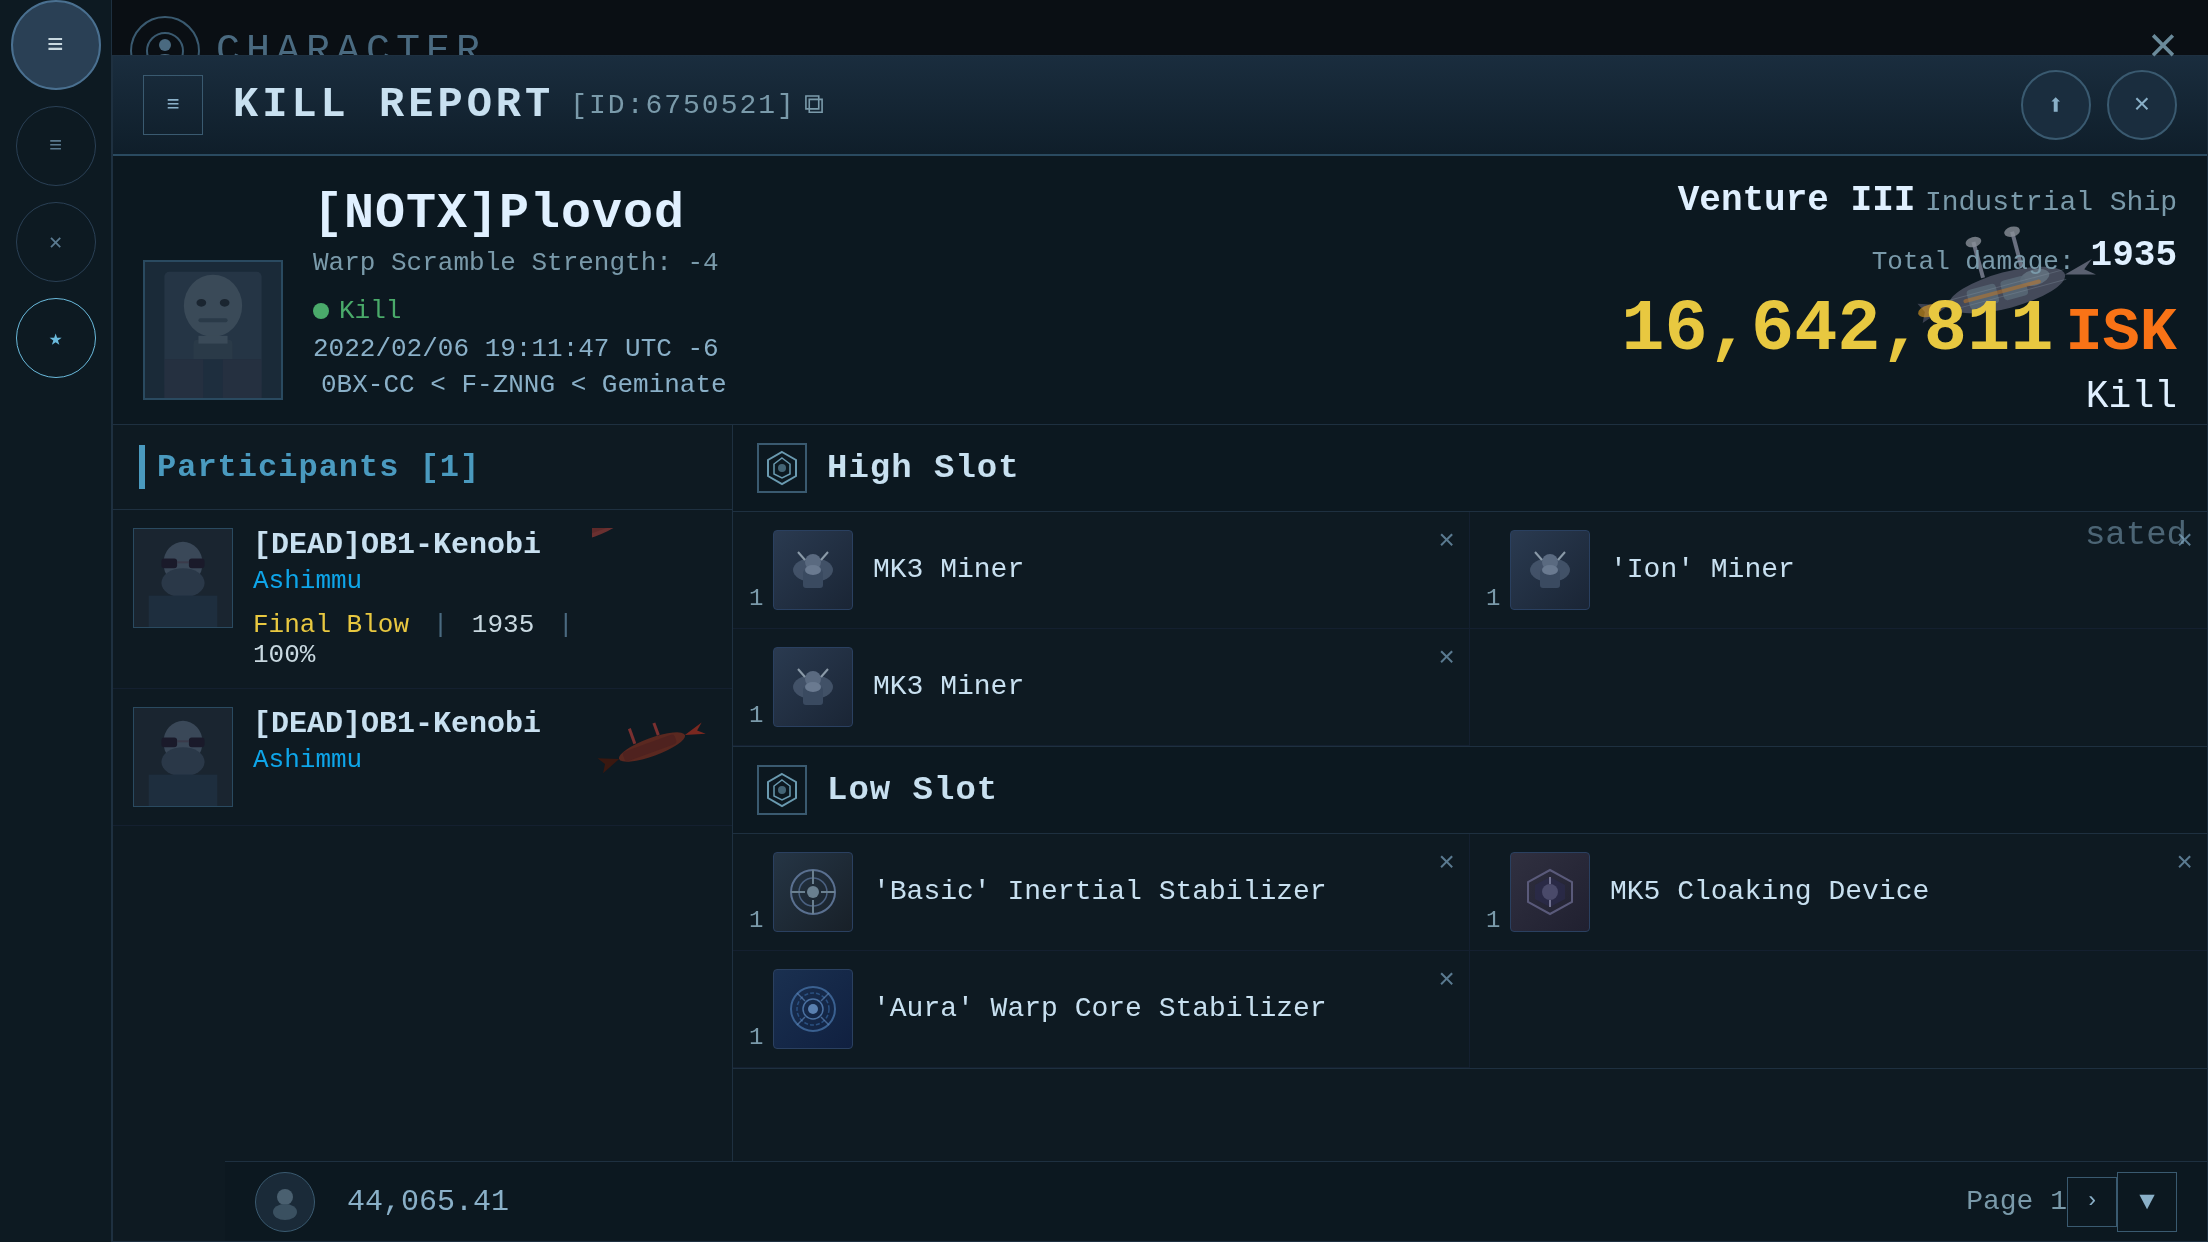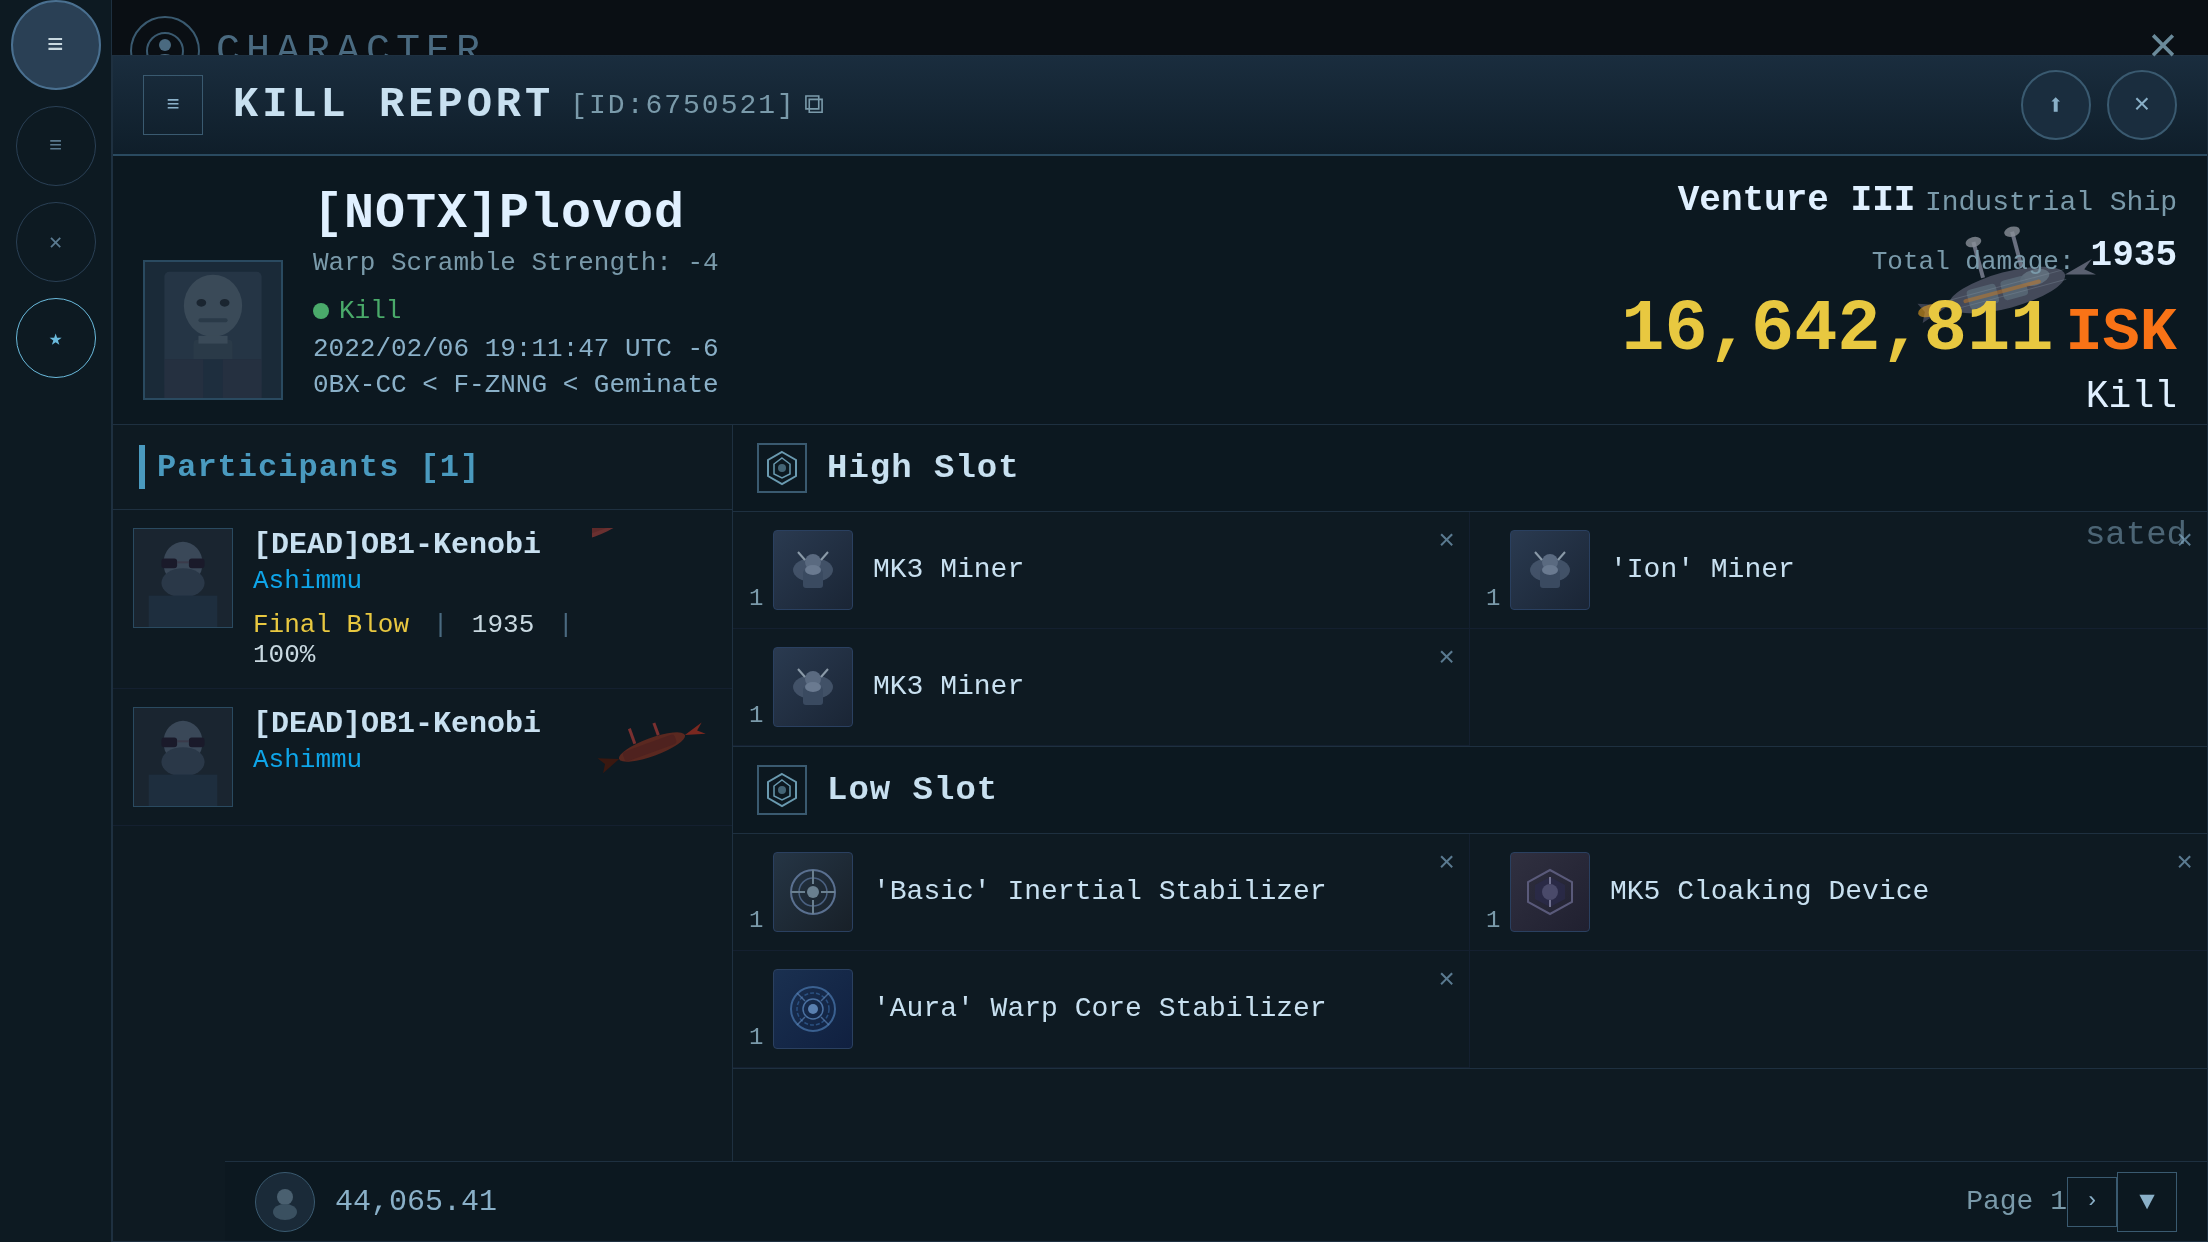--- a/index.html
+++ b/index.html
@@ -206,20 +206,21 @@
     .kill-datetime {
       font-size: 26px;
       color: #8ab0c8;
       margin-top: 8px;
     }
 
     .kill-location {
       font-size: 26px;
       color: #8ab0c8;
       margin-top: 6px;
+      margin-left: 8px;
     }
 
     
     .ship-image {
       width: 340px;
       height: 220px;
       display: flex;
       align-items: center;
       justify-content: center;
       flex-shrink: 0;
@@ -942,21 +943,21 @@
           </div>
         </div>
       </div>
 
       <div style="position:absolute;right:20px;top:460px;font-size:34px;color:#8ab0c8;opacity:0.5;">sated</div>
 
     </div>
   </div>
 
   <div class="bottom-bar">
-    <div style="display:flex;align-items:center;gap:20px;">
+    <div style="display:flex;align-items:center;gap:32px;">
       <div style="width:60px;height:60px;border-radius:50%;background:#1a2a38;border:1px solid #3a5a70;display:flex;align-items:center;justify-content:center;">
         <svg width="40" height="40" viewBox="0 0 40 40">
           <circle cx="20" cy="15" r="8" fill="#4a6070"></circle>
           <ellipse cx="20" cy="30" rx="12" ry="8" fill="#3a5060"></ellipse>
         </svg>
       </div>
       <span class="bottom-value">44,065.41</span>
     </div>
     <div class="bottom-right">
       <span class="page-label">Page 1</span>

